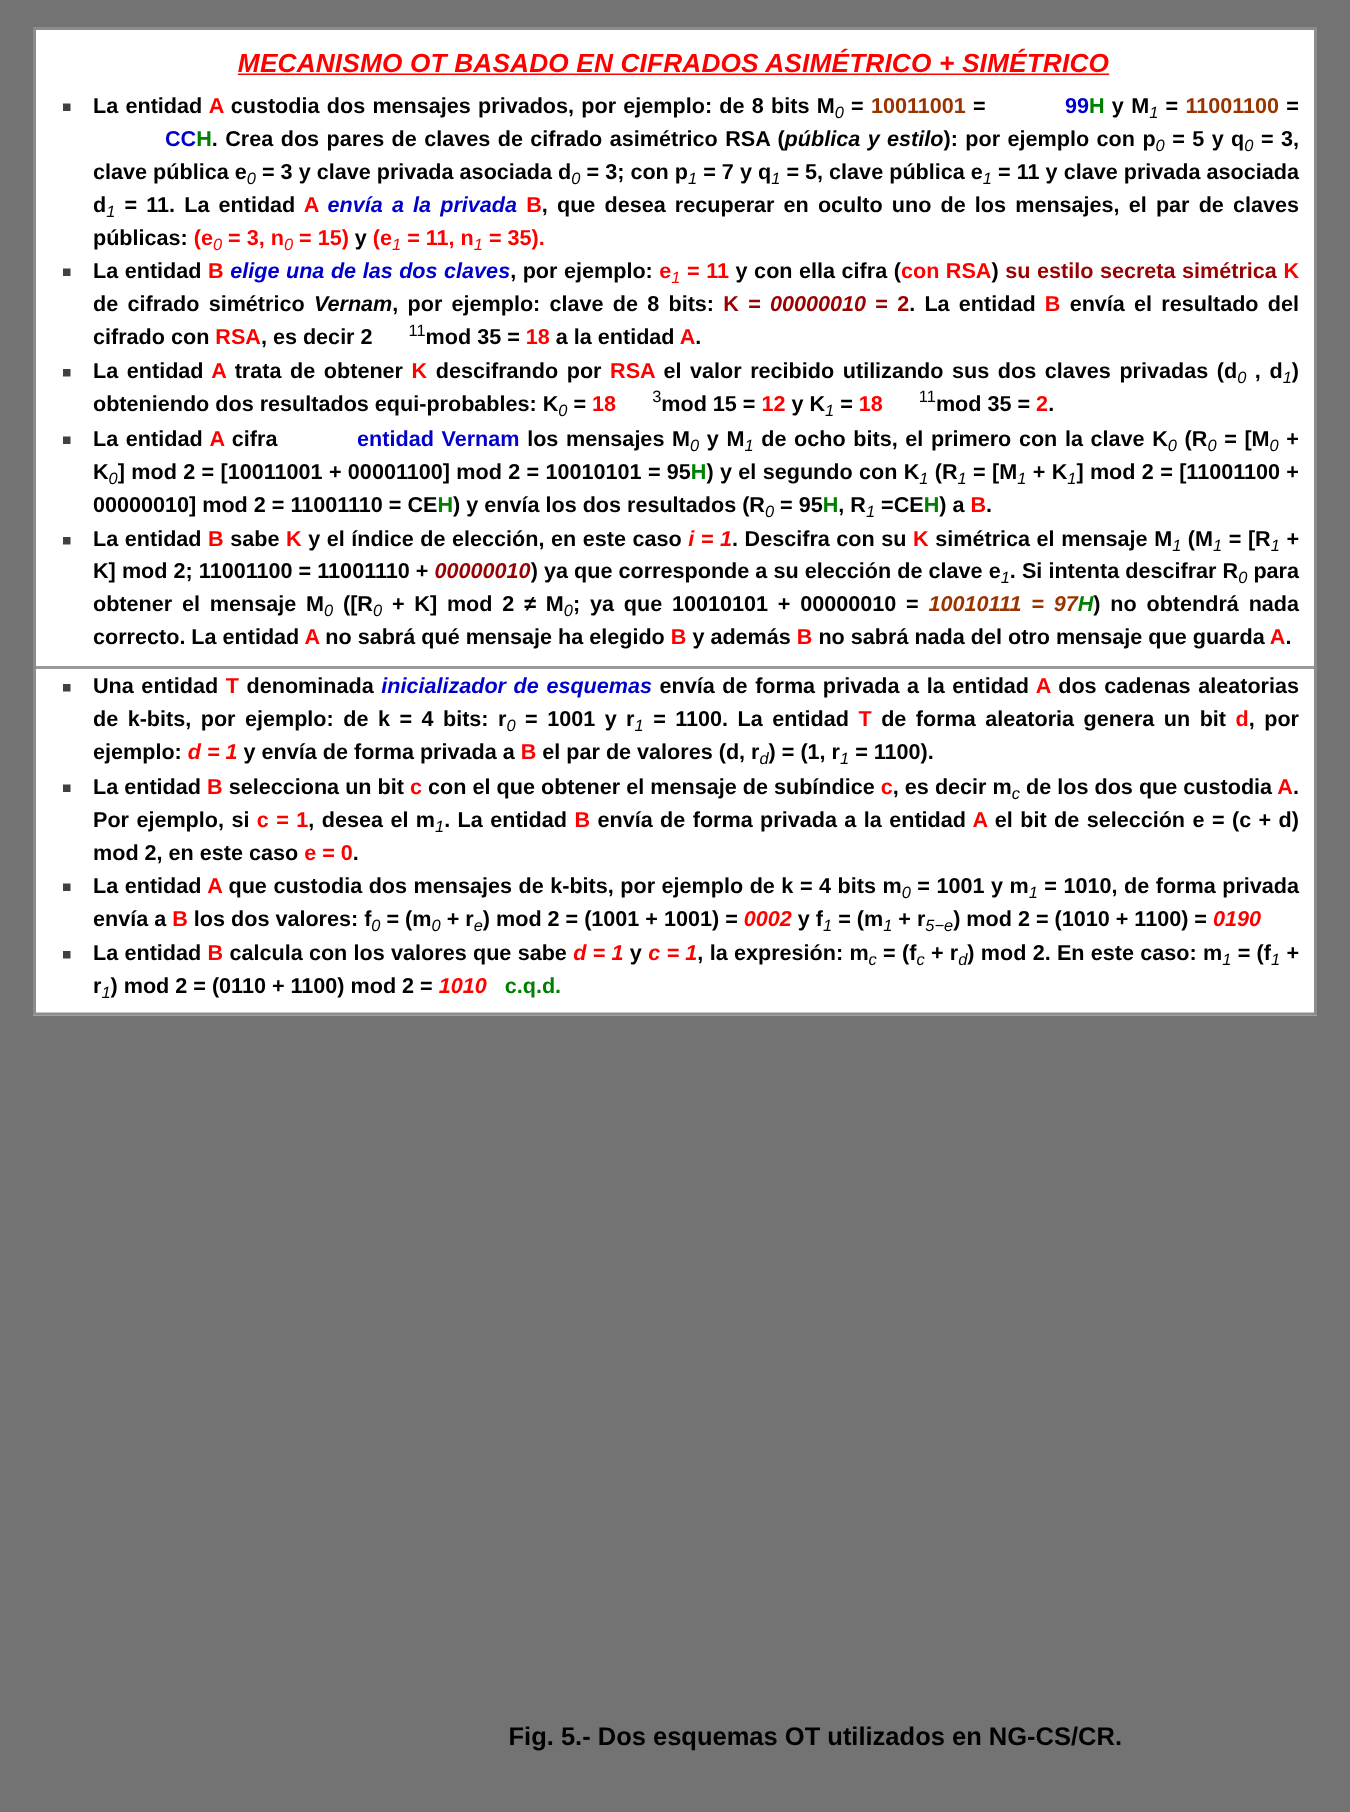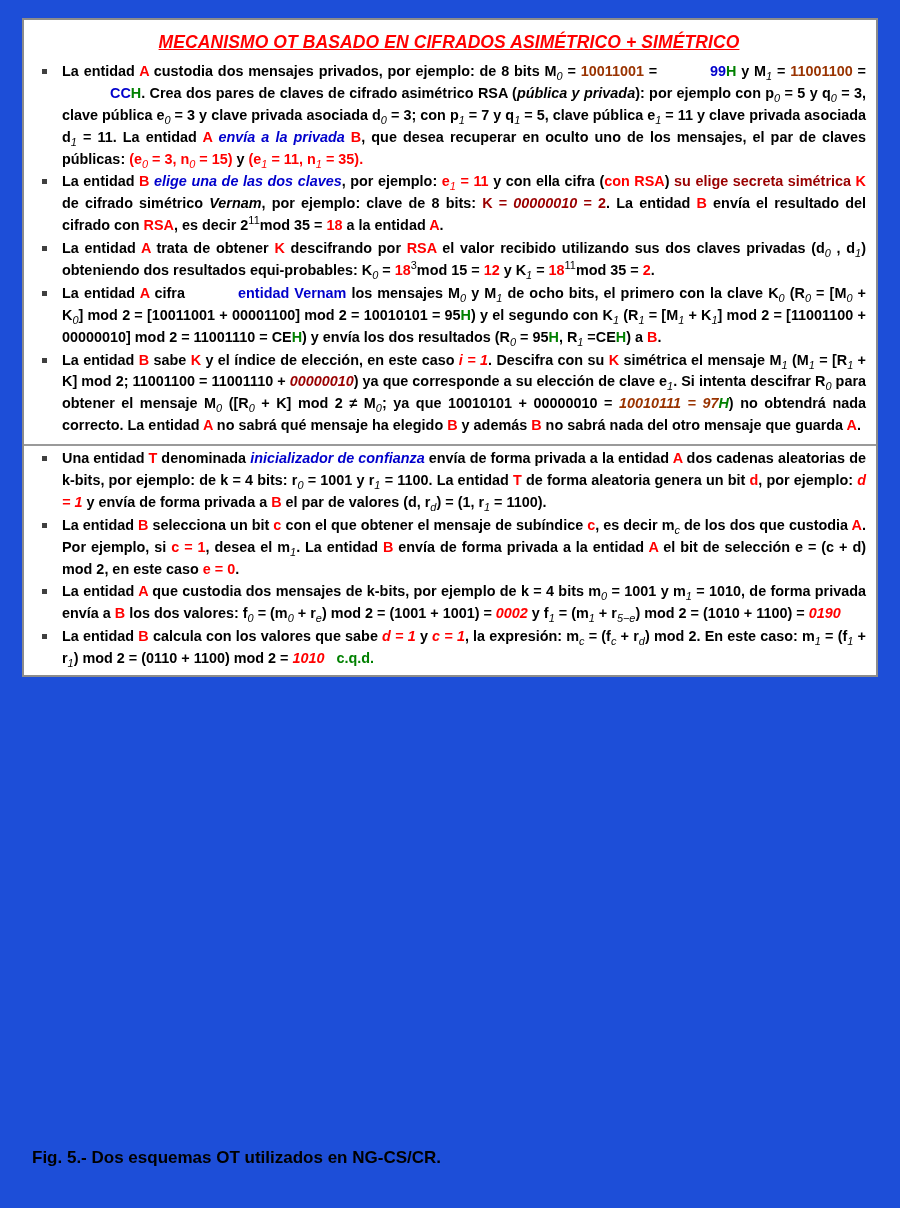--- a/index.html
+++ b/index.html
@@ -9,21 +9,21 @@
     width: 900px;
     height: 1208px;
     background: #ccffff;
     font-family: "Liberation Sans", sans-serif;
     overflow: hidden;
   }
   .page {
     width: 900px;
     height: 1208px;
     position: relative;
-    background: #1d4ed8;
+    background: #737373;
     box-sizing: border-box;
   }
   .doc-box {
     position: absolute;
     left: 22px;
     top: 18px;
     width: 856px;
     background: #ffffff;
     border: 2px solid #8c8c8c;
     box-sizing: border-box;
@@ -84,63 +84,63 @@
     font-weight: normal;
     font-style: italic;
     vertical-align: -0.32em;
     line-height: 0;
   }
   sup {
     font-size: 0.76em;
     font-weight: normal;
     vertical-align: 0.52em;
     line-height: 0;
+    margin-left: 24px;
   }
   .caption {
     position: absolute;
     left: 0;
     top: 1148px;
     width: 748px;
-    text-align: left;
+    text-align: right;
     font-size: 17px;
     font-weight: bold;
     color: #000000;
-    padding-left: 32px;
   }
 </style>
 </head>
 <body>
 
 <div class="page">
 
   <div class="doc-box">
 
     <div class="section-heading">MECANISMO OT BASADO EN CIFRADOS ASIMÉTRICO + SIMÉTRICO</div>
 
     <ul class="bullets">
 
       <li>
         La entidad <span class="r">A</span> custodia dos mensajes privados, por ejemplo: de 8 bits
         M<sub>0</sub> = <span class="br">10011001</span> =
         <span class="b">99</span><span class="g">H</span> y M<sub>1</sub> =
         <span class="br">11001100</span> = <span class="b">CC</span><span class="g">H</span>.
-        Crea dos pares de claves de cifrado asimétrico RSA (<span class="i">pública y privada</span>):
+        Crea dos pares de claves de cifrado asimétrico RSA (<span class="i">pública y estilo</span>):
         por ejemplo con p<sub>0</sub> = 5 y q<sub>0</sub> = 3, clave pública e<sub>0</sub> = 3 y
         clave privada asociada d<sub>0</sub> = 3; con p<sub>1</sub> = 7 y q<sub>1</sub> = 5,
         clave pública e<sub>1</sub> = 11 y clave privada asociada d<sub>1</sub> = 11.
         La entidad <span class="r">A</span> <span class="bi">envía a la privada</span>
         <span class="r">B</span>, que desea recuperar en oculto uno de los mensajes, el par de
         claves públicas: <span class="r">(e<sub>0</sub> = 3, n<sub>0</sub> = 15)</span> y
         <span class="r">(e<sub>1</sub> = 11, n<sub>1</sub> = 35).</span>
       </li>
 
       <li>
         La entidad <span class="r">B</span> <span class="bi">elige una de las dos claves</span>,
         por ejemplo: <span class="r">e<sub>1</sub> = 11</span> y con ella cifra
-        (<span class="r">con RSA</span>) <span class="dr">su elige secreta simétrica</span>
+        (<span class="r">con RSA</span>) <span class="dr">su estilo secreta simétrica</span>
         <span class="r">K</span> de cifrado simétrico <span class="i">Vernam</span>,
         por ejemplo: clave de 8 bits: <span class="dr">K =
         <span class="i">00000010</span> = 2</span>. La entidad <span class="r">B</span> envía el
         resultado del cifrado con <span class="r">RSA</span>, es decir
         2<sup>11</sup>mod 35 = <span class="r">18</span> a la entidad <span class="r">A</span>.
       </li>
 
       <li>
         La entidad <span class="r">A</span> trata de obtener <span class="r">K</span> descifrando
         por <span class="r">RSA</span> el valor recibido utilizando sus dos claves privadas
@@ -174,21 +174,21 @@
       </li>
     </ul>
 
     <hr class="divider">
 
 
     <ul class="bullets">
 
       <li>
         Una entidad <span class="r">T</span> denominada
-        <span class="bi">inicializador de confianza</span> envía de forma privada a la entidad
+        <span class="bi">inicializador de esquemas</span> envía de forma privada a la entidad
         <span class="r">A</span> dos cadenas aleatorias de k-bits, por ejemplo: de k = 4 bits:
         r<sub>0</sub> = 1001 y r<sub>1</sub> = 1100. La entidad <span class="r">T</span> de forma
         aleatoria genera un bit <span class="r">d</span>, por ejemplo:
         <span class="ri">d = 1</span> y envía de forma privada a <span class="r">B</span> el par
         de valores (d, r<sub>d</sub>) = (1, r<sub>1</sub> = 1100).
       </li>
 
       <li>
         La entidad <span class="r">B</span> selecciona un bit <span class="r">c</span> con el que
         obtener el mensaje de subíndice <span class="r">c</span>, es decir m<sub>c</sub> de los dos

